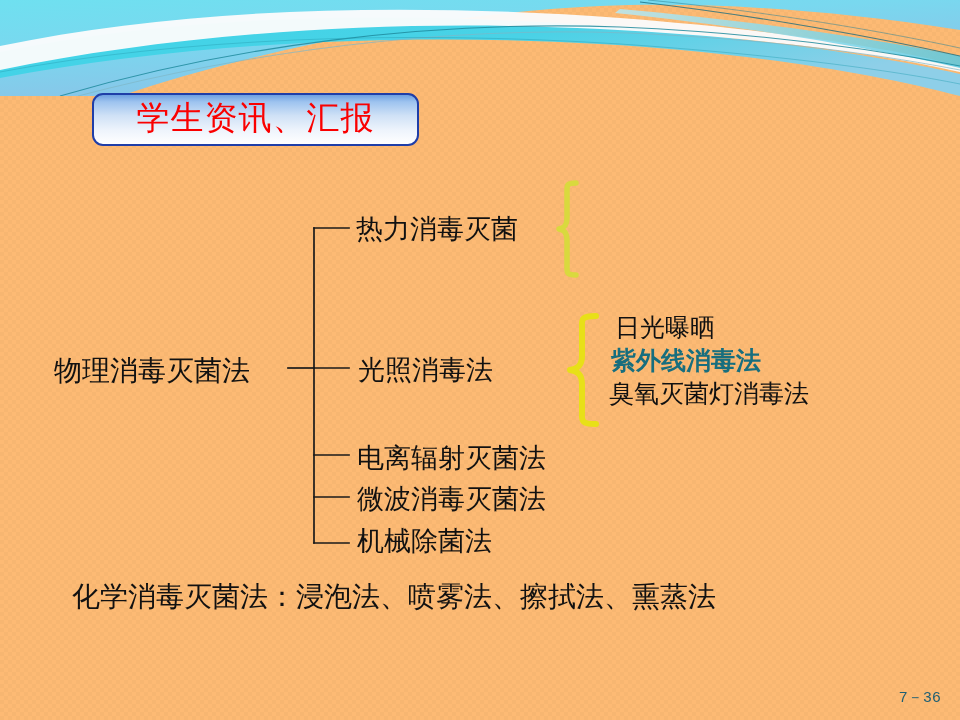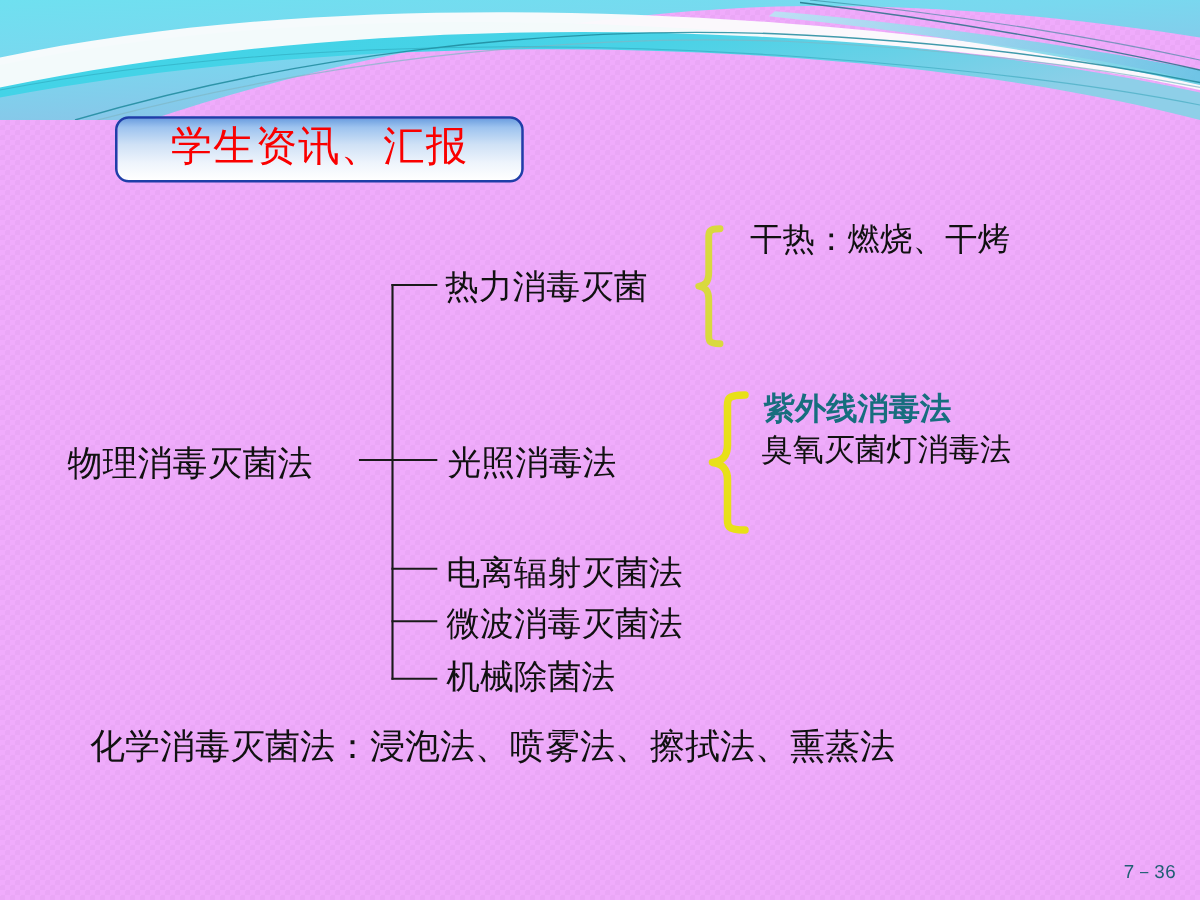--- a/index.html
+++ b/index.html
@@ -8,21 +8,21 @@
     width: 960px;
     height: 720px;
     overflow: hidden;
     font-family: "Liberation Serif", "DejaVu Serif", serif;
   }
 
   #slide {
     position: relative;
     width: 960px;
     height: 720px;
-    background-color: #f0abfc;
+    background-color: #fdba74;
     overflow: hidden;
   }
 
   
   #texture {
     position: absolute;
     inset: 0;
     background-image:
       linear-gradient(45deg, rgba(0,0,0,0.022) 25%, transparent 25%, transparent 75%, rgba(0,0,0,0.022) 75%),
       linear-gradient(45deg, rgba(0,0,0,0.022) 25%, transparent 25%, transparent 75%, rgba(0,0,0,0.022) 75%);
@@ -217,24 +217,24 @@
 
   <div class="node" id="branch-light">光照消毒法</div>
 
   <div class="node" id="branch-ion">电离辐射灭菌法</div>
 
   <div class="node" id="branch-micro">微波消毒灭菌法</div>
 
   <div class="node" id="branch-mech">机械除菌法</div>
 
   <div id="heat-detail">
-    <div class="row">干热：燃烧、干烤</div>
   </div>
 
   <div id="light-detail">
+    <div class="row r1">日光曝晒</div>
     <div class="row r2 hl">紫外线消毒法</div>
     <div class="row">臭氧灭菌灯消毒法</div>
   </div>
 
   <div class="node" id="chem-line">化学消毒灭菌法：浸泡法、喷雾法、擦拭法、熏蒸法</div>
 
   <div id="page-number">7－36</div>
 
 </div>
 

